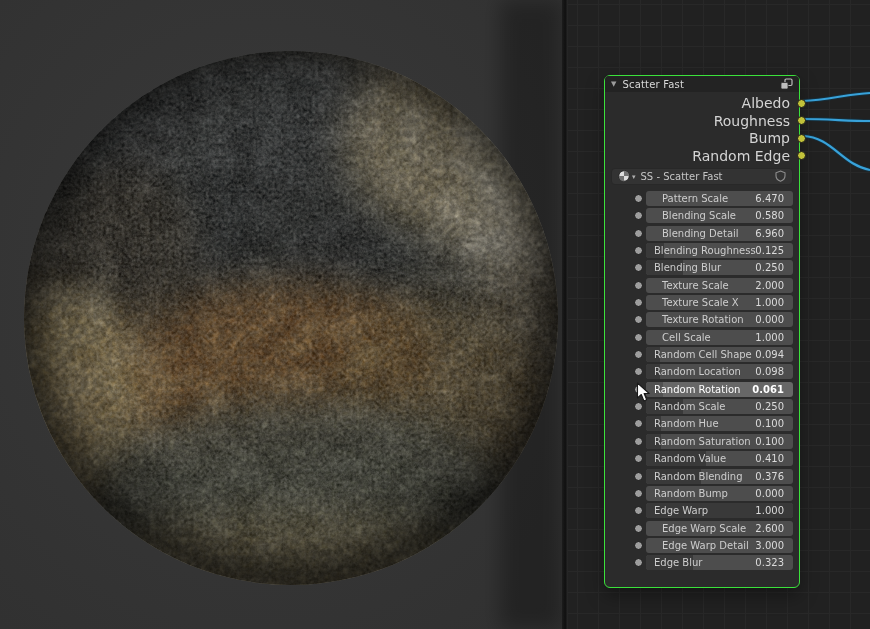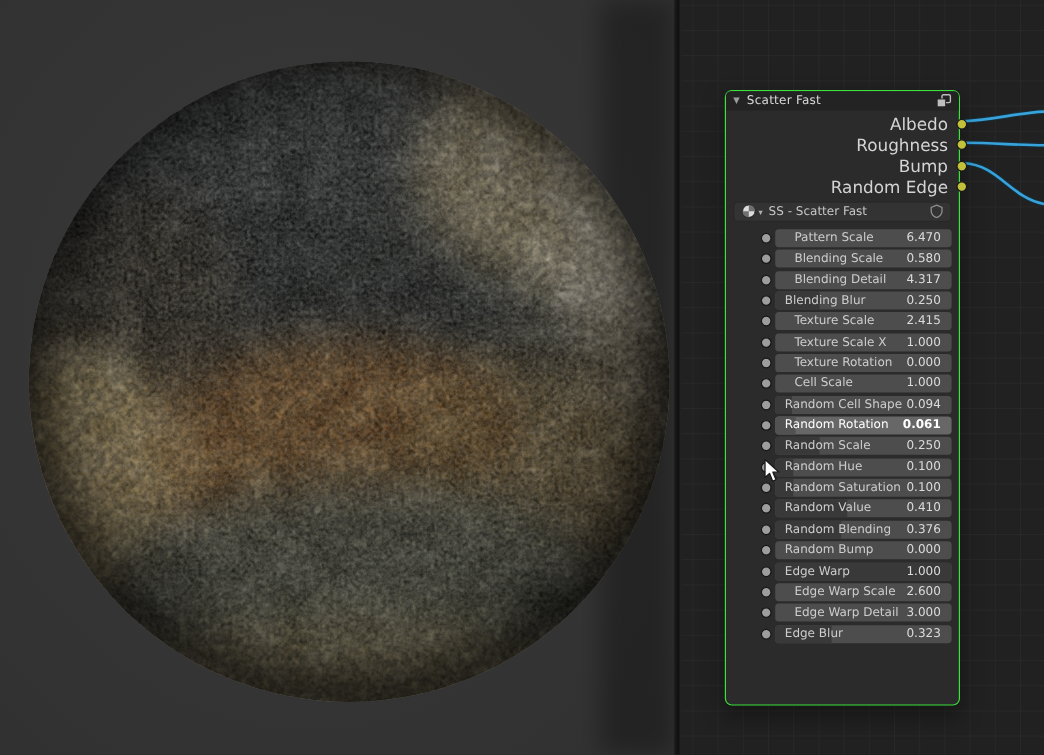--- a/index.html
+++ b/index.html
@@ -202,33 +202,39 @@
           </div>
         <div class="prow number">
             <span class="fill" style="width: 0%;"></span>
             <span class="plabel">Blending Scale</span>
             <span class="pvalue">0.580</span>
             <span class="psock"></span>
           </div>
         <div class="prow number">
             <span class="fill" style="width: 0%;"></span>
             <span class="plabel">Blending Detail</span>
-            <span class="pvalue">4.317</span>
+            <span class="pvalue">6.960</span>
+            <span class="psock"></span>
+          </div>
+        <div class="prow slider">
+            <span class="fill" style="width: 12.5%;"></span>
+            <span class="plabel">Blending Roughness</span>
+            <span class="pvalue">0.125</span>
             <span class="psock"></span>
           </div>
         <div class="prow slider">
             <span class="fill" style="width: 25%;"></span>
             <span class="plabel">Blending Blur</span>
             <span class="pvalue">0.250</span>
             <span class="psock"></span>
           </div>
         <div class="prow number">
             <span class="fill" style="width: 0%;"></span>
             <span class="plabel">Texture Scale</span>
-            <span class="pvalue">2.415</span>
+            <span class="pvalue">2.000</span>
             <span class="psock"></span>
           </div>
         <div class="prow number">
             <span class="fill" style="width: 0%;"></span>
             <span class="plabel">Texture Scale X</span>
             <span class="pvalue">1.000</span>
             <span class="psock"></span>
           </div>
         <div class="prow number">
             <span class="fill" style="width: 0%;"></span>
@@ -239,20 +245,26 @@
         <div class="prow number">
             <span class="fill" style="width: 0%;"></span>
             <span class="plabel">Cell Scale</span>
             <span class="pvalue">1.000</span>
             <span class="psock"></span>
           </div>
         <div class="prow slider">
             <span class="fill" style="width: 9.4%;"></span>
             <span class="plabel">Random Cell Shape</span>
             <span class="pvalue">0.094</span>
+            <span class="psock"></span>
+          </div>
+        <div class="prow slider">
+            <span class="fill" style="width: 9.8%;"></span>
+            <span class="plabel">Random Location</span>
+            <span class="pvalue">0.098</span>
             <span class="psock"></span>
           </div>
         <div class="prow slider hover">
             <span class="fill" style="width: 11.5%;"></span>
             <span class="plabel">Random Rotation</span>
             <span class="pvalue">0.061</span>
             <span class="psock"></span>
           </div>
         <div class="prow slider">
             <span class="fill" style="width: 25%;"></span>

